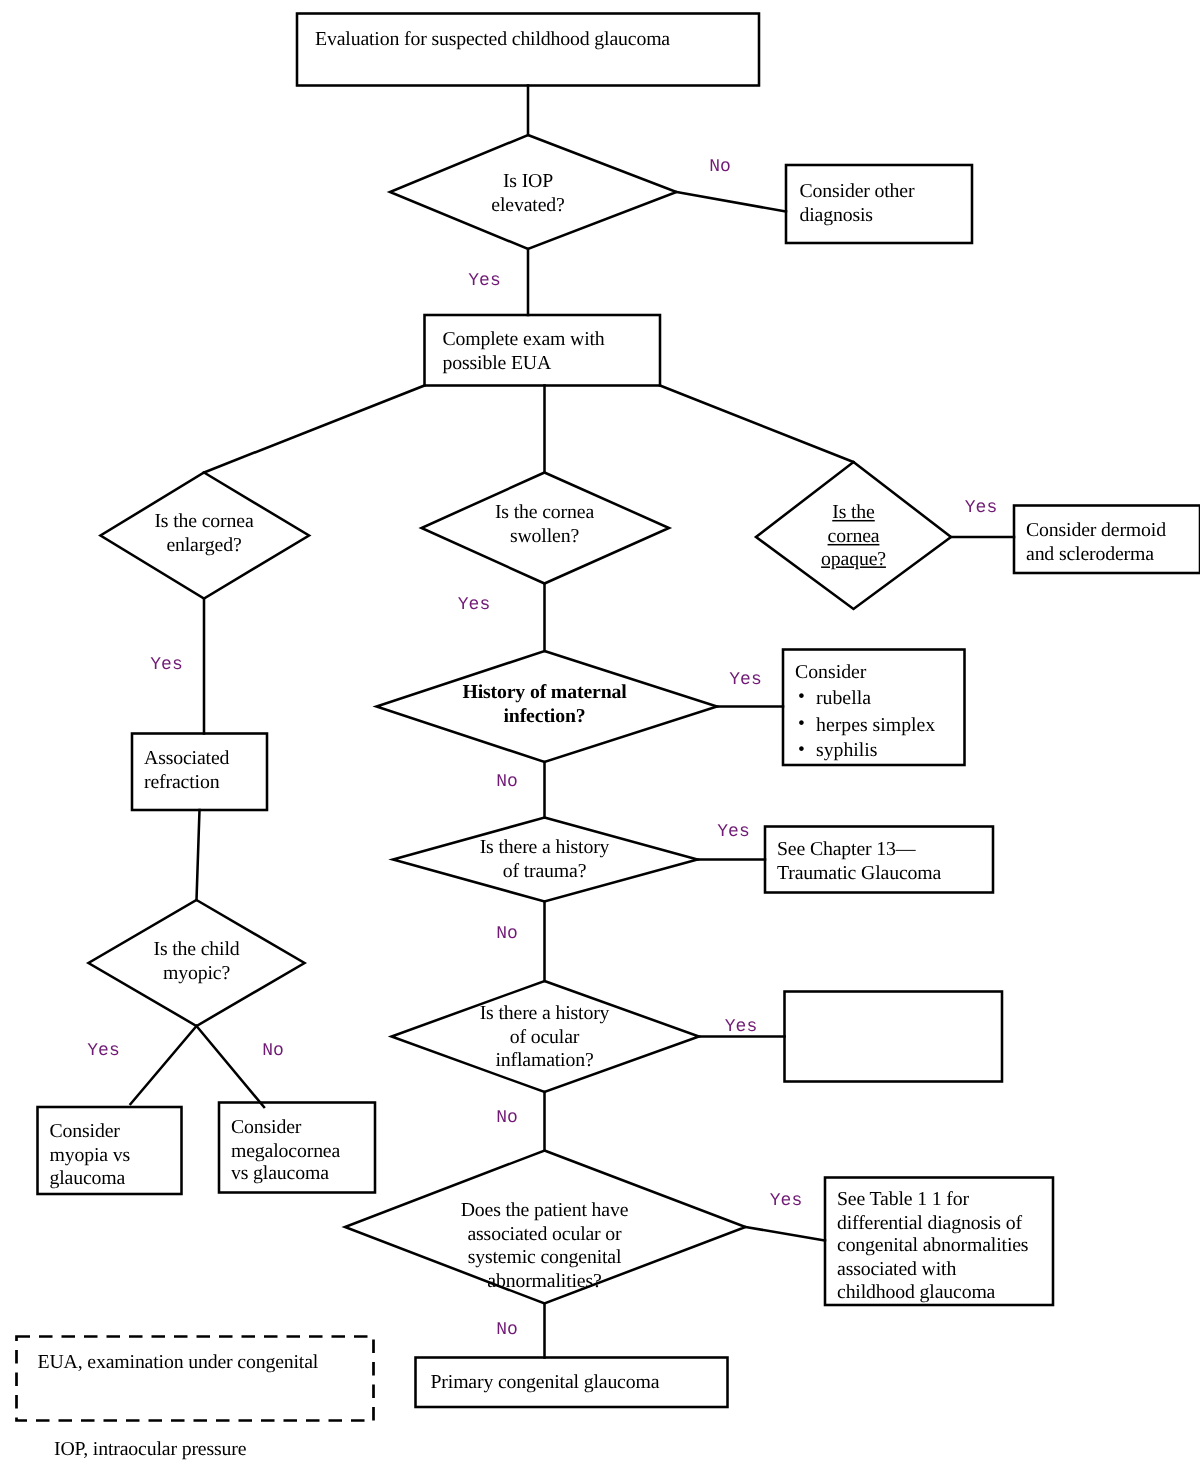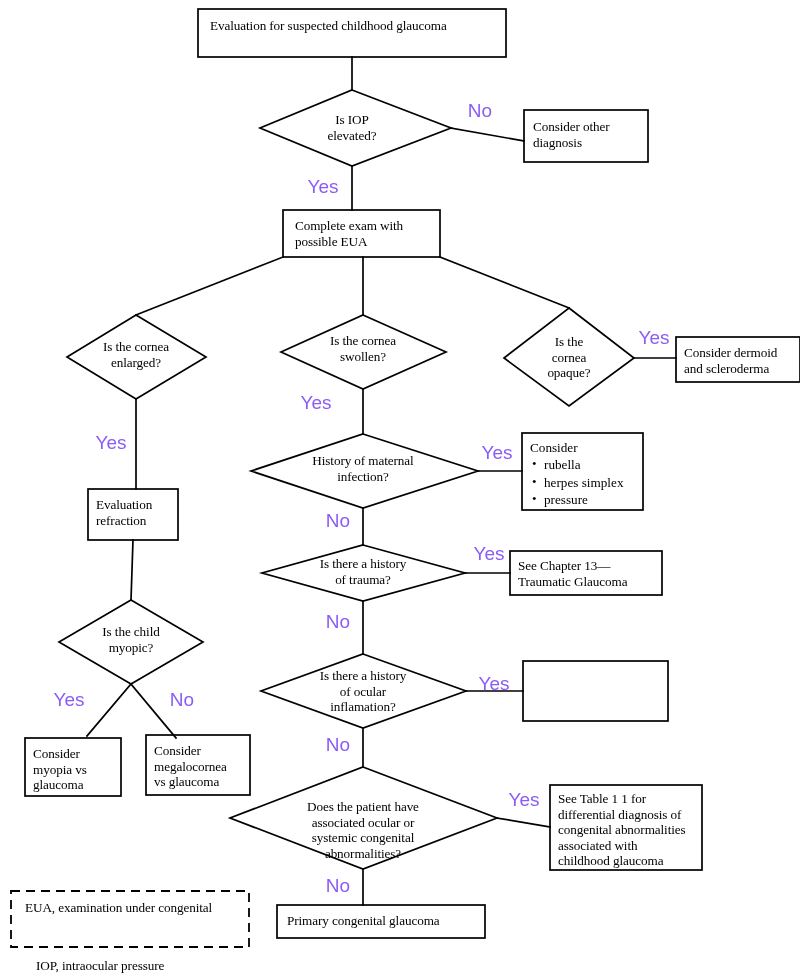--- a/index.html
+++ b/index.html
@@ -62,23 +62,23 @@
   }
   .txt.center {
     text-align: center;
     transform: translate(-50%, -50%);
   }
   .txt.left {
     text-align: left;
   }
   .edge-label {
     position: absolute;
-    font-family: Liberation Sans, sans-serif;
-    font-size: 19px;
-    color: #8b5cf6;
+    font-family: Liberation Mono, monospace;
+    font-size: 12px;
+    color: #701a75;
     transform: translate(-50%, -50%);
     white-space: nowrap;
   }
   .bullet-list {
     position: absolute;
     font-family: "Liberation Serif", "DejaVu Serif", serif;
     font-size: 13.2px;
     line-height: 1.32;
   }
   .bullet-list .bl-head {
@@ -181,50 +181,50 @@
 
   <div class="txt left" style="left:295px; top:218px; width:145px;">Complete exam with
 possible EUA</div>
 
   <div class="txt center" style="left:136px; top:355px; width:130px;">Is the cornea
 enlarged?</div>
 
   <div class="txt center" style="left:363px; top:349px; width:130px;">Is the cornea
 swollen?</div>
 
-  <div class="txt center" style="left:569px; top:357px; width:90px;">Is the
+  <div class="txt center" style="left:569px; top:357px; width:90px;text-decoration:underline;">Is the
 cornea
 opaque?</div>
 
   <div class="txt left" style="left:684px; top:345px; width:116px;">Consider dermoid
 and scleroderma</div>
 
-  <div class="txt left" style="left:96px; top:497px; width:86px;">Evaluation
+  <div class="txt left" style="left:96px; top:497px; width:86px;">Associated
 refraction</div>
 
   <div class="txt center" style="left:131px; top:640px; width:120px;">Is the child
 myopic?</div>
 
   <div class="txt left" style="left:33px; top:746px; width:90px;">Consider
 myopia vs
 glaucoma</div>
 
   <div class="txt left" style="left:154px; top:743px; width:100px;">Consider
 megalocornea
 vs glaucoma</div>
 
-  <div class="txt center" style="left:363px; top:469px; width:170px;">History of maternal
+  <div class="txt center" style="left:363px; top:469px; width:170px;font-weight:bold;">History of maternal
 infection?</div>
 
   <div class="bullet-list" style="left:530px; top:439px; width:112px;">
     <span class="bl-head">Consider</span>
     <ul>
       <li>rubella</li>
       <li>herpes simplex</li>
-      <li>pressure</li>
+      <li>syphilis</li>
     </ul>
   </div>
 
   <div class="txt center" style="left:363px; top:572px; width:150px;">Is there a history
 of trauma?</div>
 
   <div class="txt left" style="left:518px; top:558px; width:146px;">See Chapter 13—
 Traumatic Glaucoma</div>
 
   <div class="txt center" style="left:363px; top:691px; width:150px;">Is there a history

